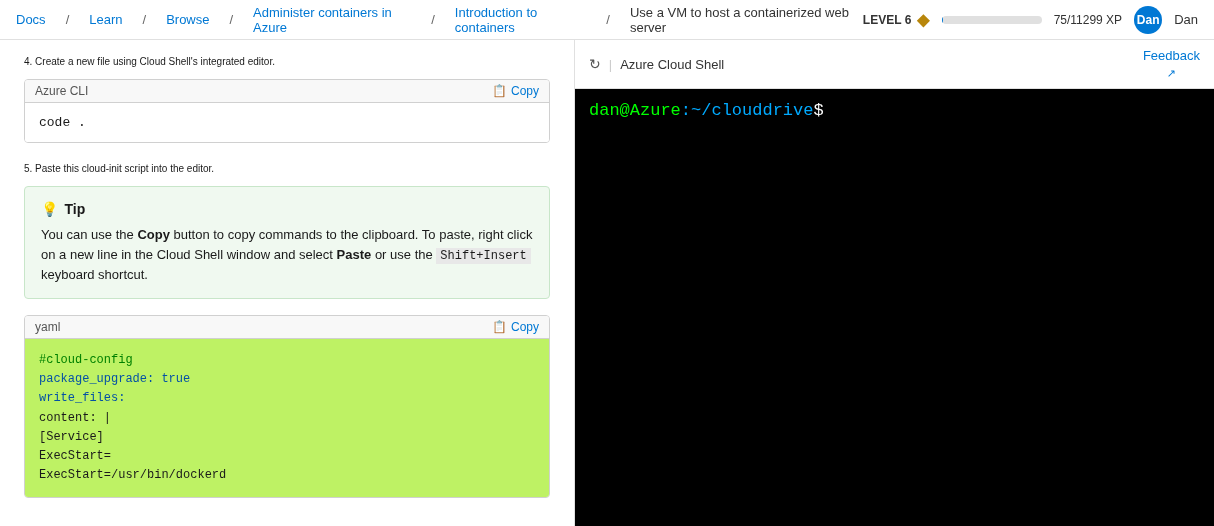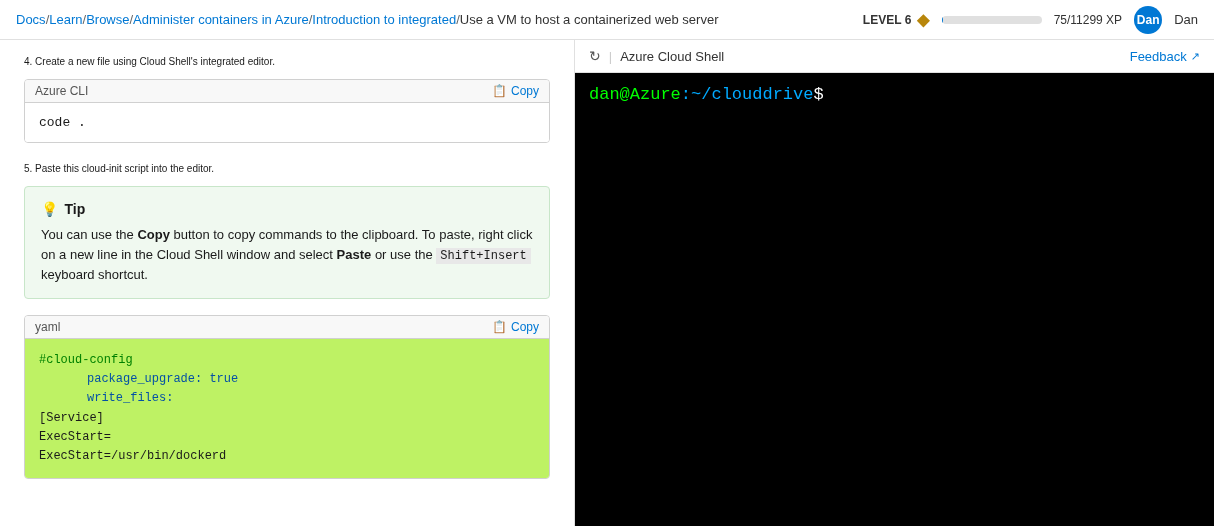--- a/index.html
+++ b/index.html
@@ -11,21 +11,21 @@
       align-items: center;
       padding: 0 16px;
       height: 40px;
       border-bottom: 1px solid #e0e0e0;
       background: #fff;
       font-size: 13px;
     }
     .breadcrumb {
       display: flex;
       align-items: center;
-      gap: 0;
+      gap: 20px;
       flex: 1;
     }
     .breadcrumb a {
       color: #0078d4;
       text-decoration: none;
     }
     .breadcrumb .sep { color: #666; }
     .breadcrumb .current { color: #333; }
 
     .nav-right {
@@ -148,21 +148,21 @@
 
     
     .yaml-content {
       padding: 12px 14px;
       background: #bef264;
       font-family: 'Consolas', 'Courier New', monospace;
       font-size: 12px;
       line-height: 1.6;
     }
     .yaml-content .comment { color: #008000; }
-    .yaml-content .key { color: #0451a5; margin-left: 48px; }
+    .yaml-content .key { color: #0451a5; }
     .yaml-content .val { color: #1a1a1a; }
 
     
     .right-panel {
       flex: 1;
       background: #000;
       display: flex;
       flex-direction: column;
     }
     .cloud-shell-header {
@@ -182,20 +182,21 @@
     .refresh-icon { color: #555; font-size: 14px; cursor: pointer; }
     .shell-title { color: #333; font-weight: 400; }
     .shell-separator { color: #ccc; }
     .feedback-link {
       color: #0078d4;
       font-size: 13px;
       text-decoration: none;
       display: flex;
       align-items: center;
       gap: 4px;
+      flex-direction: column;
     }
     .ext-icon { font-size: 11px; }
 
     .terminal-area {
       flex: 1;
       padding: 12px 14px;
       font-family: 'Consolas', 'Courier New', monospace;
       font-size: 17px;
       color: #fff;
       cursor: text;
@@ -211,21 +212,21 @@
 <nav class="top-nav">
   <div class="breadcrumb">
     <a href="#">Docs</a>
     <span class="sep">/</span>
     <a href="#">Learn</a>
     <span class="sep">/</span>
     <a href="#">Browse</a>
     <span class="sep">/</span>
     <a href="#">Administer containers in Azure</a>
     <span class="sep">/</span>
-    <a href="#">Introduction to integrated</a>
+    <a href="#">Introduction to containers</a>
     <span class="sep">/</span>
     <span class="current">Use a VM to host a containerized web server</span>
   </div>
   <div class="nav-right">
     <div class="level-badge">
       <span>LEVEL 6</span>
       <span style="color:#b8860b; font-size:16px;">◆</span>
     </div>
     <div class="xp-bar-container">
       <div class="xp-bar-fill" style="width: 0.66%;"></div>
@@ -274,20 +275,21 @@
         <span>yaml</span>
         <button class="copy-btn">
           <span class="copy-icon">📋</span>
           <span>Copy</span>
         </button>
       </div>
       <div class="yaml-content">
         <div><span class="comment">#cloud-config</span></div>
         <div><span class="key">package_upgrade: true</span></div>
         <div><span class="key">write_files:</span></div>
+        <div><span class="val">    content: |</span></div>
         <div><span class="val">      [Service]</span></div>
         <div><span class="val">      ExecStart=</span></div>
         <div><span class="val">      ExecStart=/usr/bin/dockerd</span></div>
       </div>
     </div>
 
   </div>
 
   <div class="right-panel">
 

